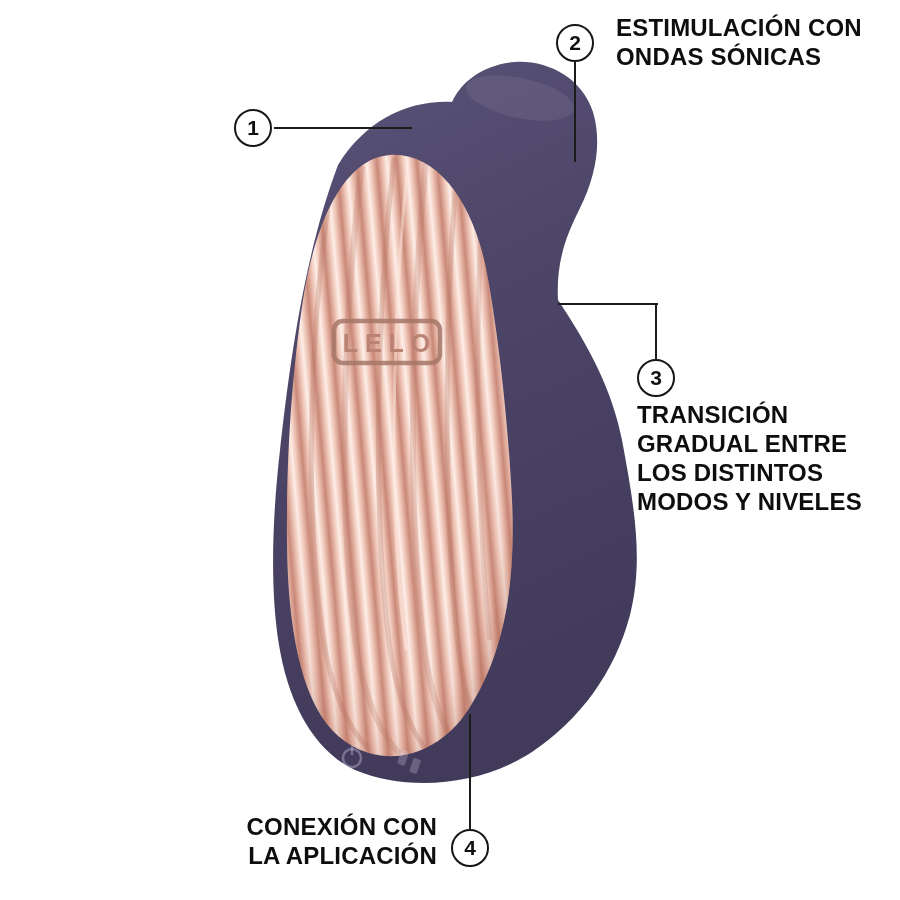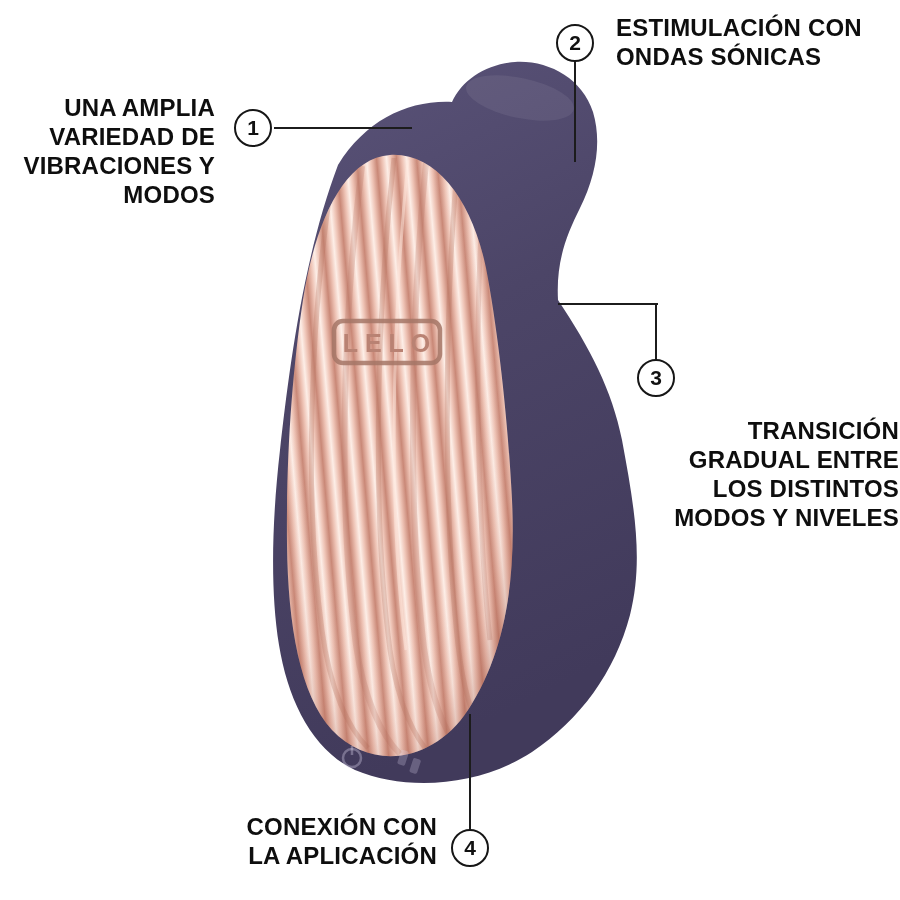--- a/index.html
+++ b/index.html
@@ -128,26 +128,22 @@
   <div class="callout-circle" style="left:556px; top:24px;">
     <span>2</span>
   </div>
   <div class="callout-circle" style="left:637px; top:359px;">
     <span>3</span>
   </div>
   <div class="callout-circle" style="left:451px; top:829px;">
     <span>4</span>
   </div>
 
-  <div class="callout-text align-right" style="left:15px; top:93px; width:200px;">UNA AMPLIA
-VARIEDAD DE
-VIBRACIONES Y
-MODOS</div>
   <div class="callout-text align-left" style="left:616px; top:13px; width:270px;">ESTIMULACIÓN CON
 ONDAS SÓNICAS</div>
-  <div class="callout-text align-left" style="left:637px; top:416px; width:262px;text-align:right;">TRANSICIÓN
+  <div class="callout-text align-left" style="left:637px; top:400px; width:262px;">TRANSICIÓN
 GRADUAL ENTRE
 LOS DISTINTOS
 MODOS Y NIVELES</div>
   <div class="callout-text align-right" style="left:205px; top:812px; width:232px;">CONEXIÓN CON
 LA APLICACIÓN</div>
 
 </div>
 
 </body></html>

